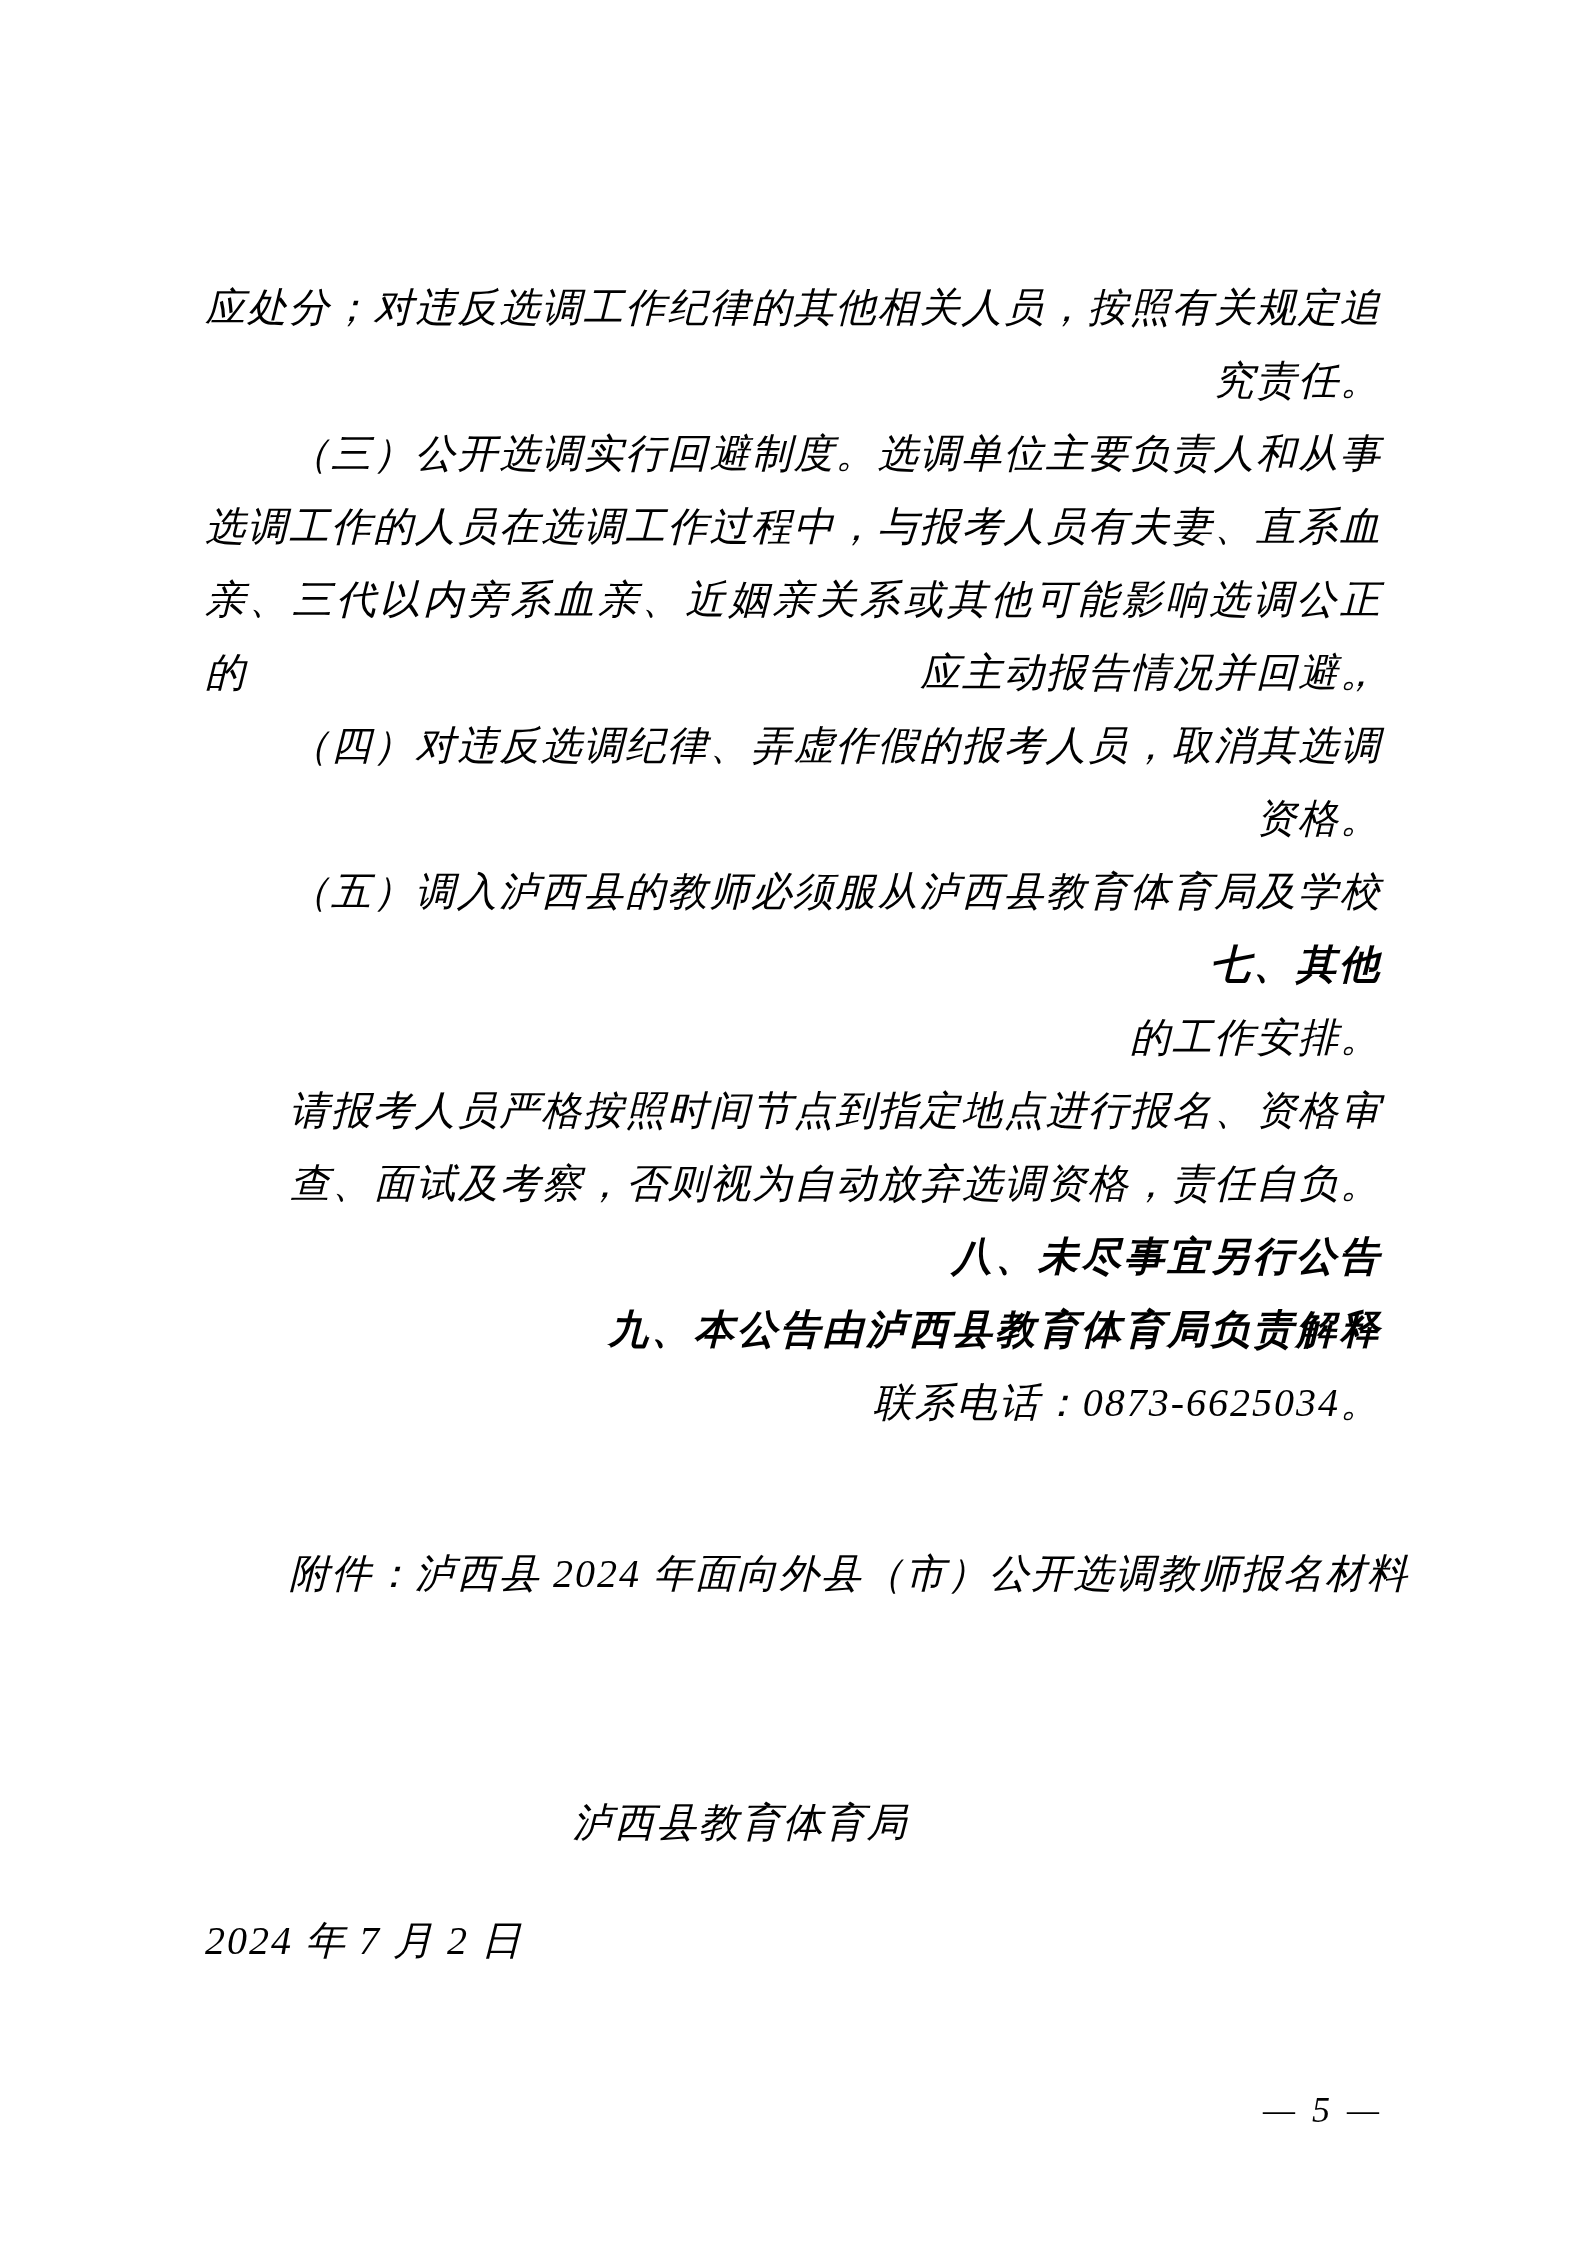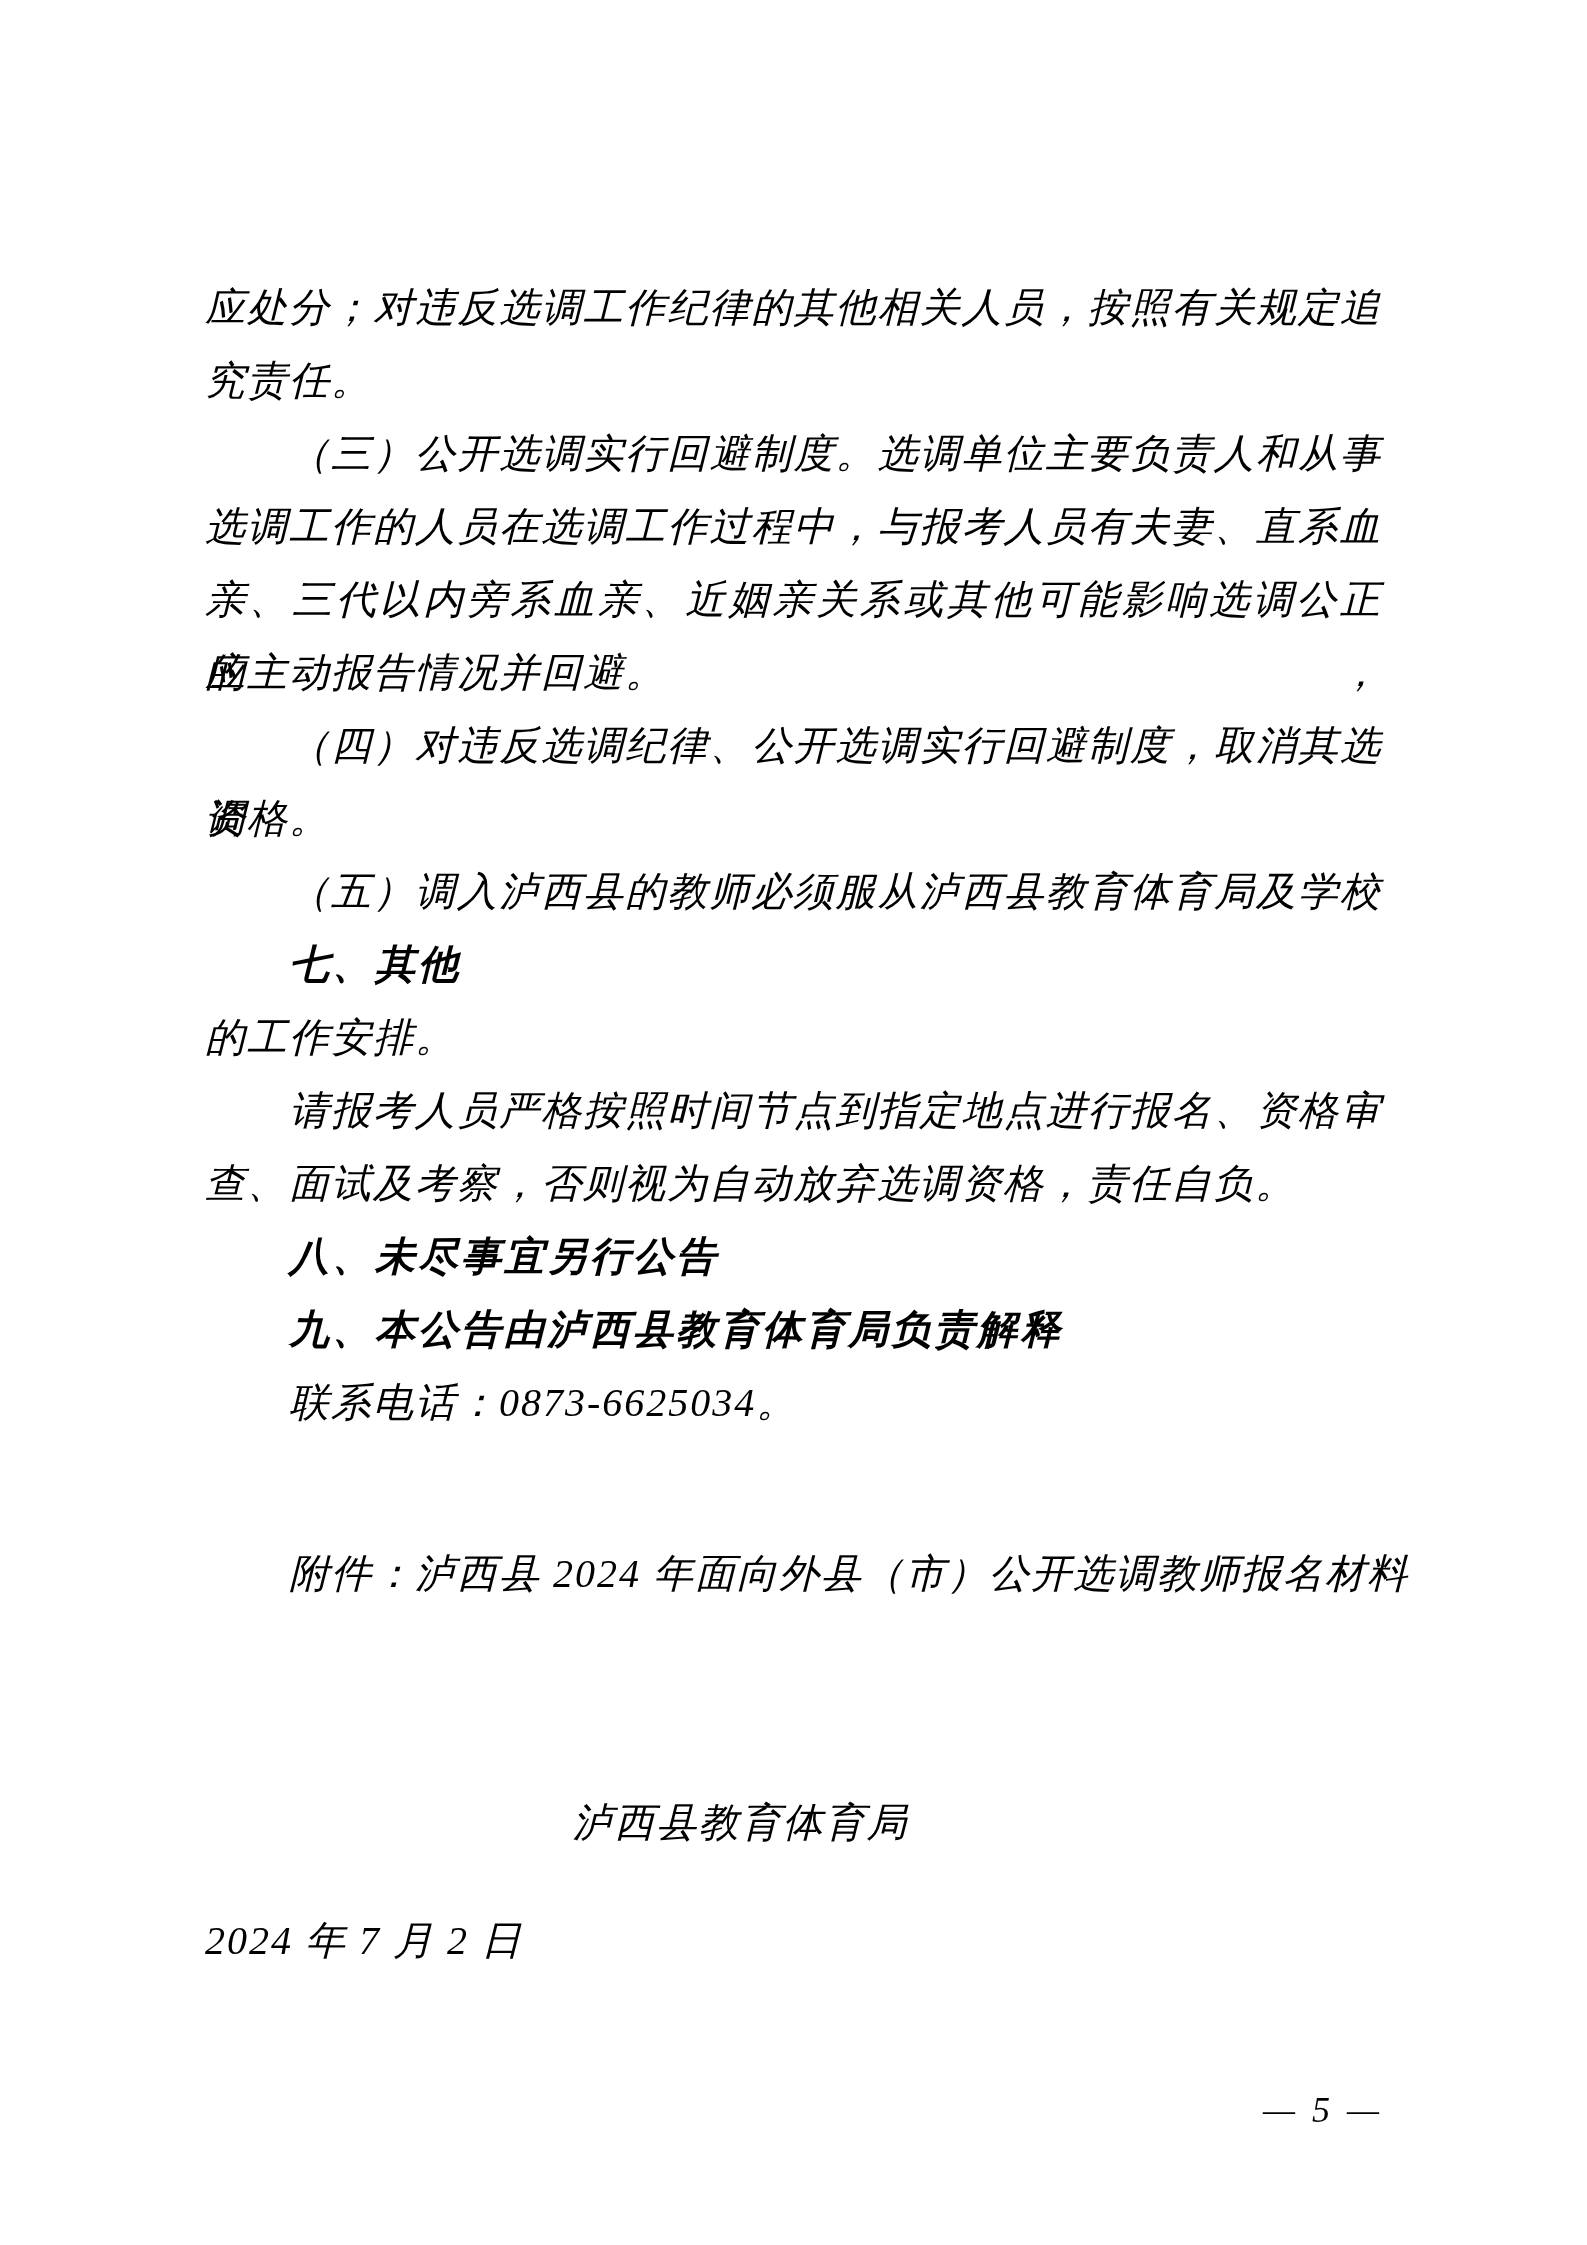--- a/index.html
+++ b/index.html
@@ -16,21 +16,21 @@
     position: absolute;
     left: 205px;
     top: 271px;
     width: 1177px;
   }
   .line {
     height: 73px;
     line-height: 73px;
     font-size: 40px;
     letter-spacing: 2px;
-    text-align: left;
+    text-align: right;
     white-space: nowrap;
     overflow: visible;
   }
   .line.fill {
     white-space: normal;
     text-align: justify;
     text-align-last: justify;
   }
   .line.indent {
     text-indent: 84px;
@@ -70,21 +70,21 @@
 <body>
 
 <div class="body-text">
 
   <div class="line fill">应处分；对违反选调工作纪律的其他相关人员，按照有关规定追</div>
     <div class="line">究责任。</div>
     <div class="line indent fill">（三）公开选调实行回避制度。选调单位主要负责人和从事</div>
     <div class="line fill">选调工作的人员在选调工作过程中，与报考人员有夫妻、直系血</div>
     <div class="line fill">亲、三代以内旁系血亲、近姻亲关系或其他可能影响选调公正的，</div>
     <div class="line">应主动报告情况并回避。</div>
-    <div class="line indent fill">（四）对违反选调纪律、公开选调实行回避制度，取消其选调</div>
+    <div class="line indent fill">（四）对违反选调纪律、弄虚作假的报考人员，取消其选调</div>
     <div class="line">资格。</div>
     <div class="line indent fill">（五）调入泸西县的教师必须服从泸西县教育体育局及学校</div>
     <div class="line indent bold">七、其他</div>
     <div class="line">的工作安排。</div>
     <div class="line indent fill">请报考人员严格按照时间节点到指定地点进行报名、资格审</div>
     <div class="line">查、面试及考察，否则视为自动放弃选调资格，责任自负。</div>
     <div class="line indent bold">八、未尽事宜另行公告</div>
     <div class="line indent bold">九、本公告由泸西县教育体育局负责解释</div>
     <div class="line indent">联系电话：0873-6625034。</div>
     <div class="line indent attachment-line">附件：泸西县 2024 年面向外县（市）公开选调教师报名材料</div>

